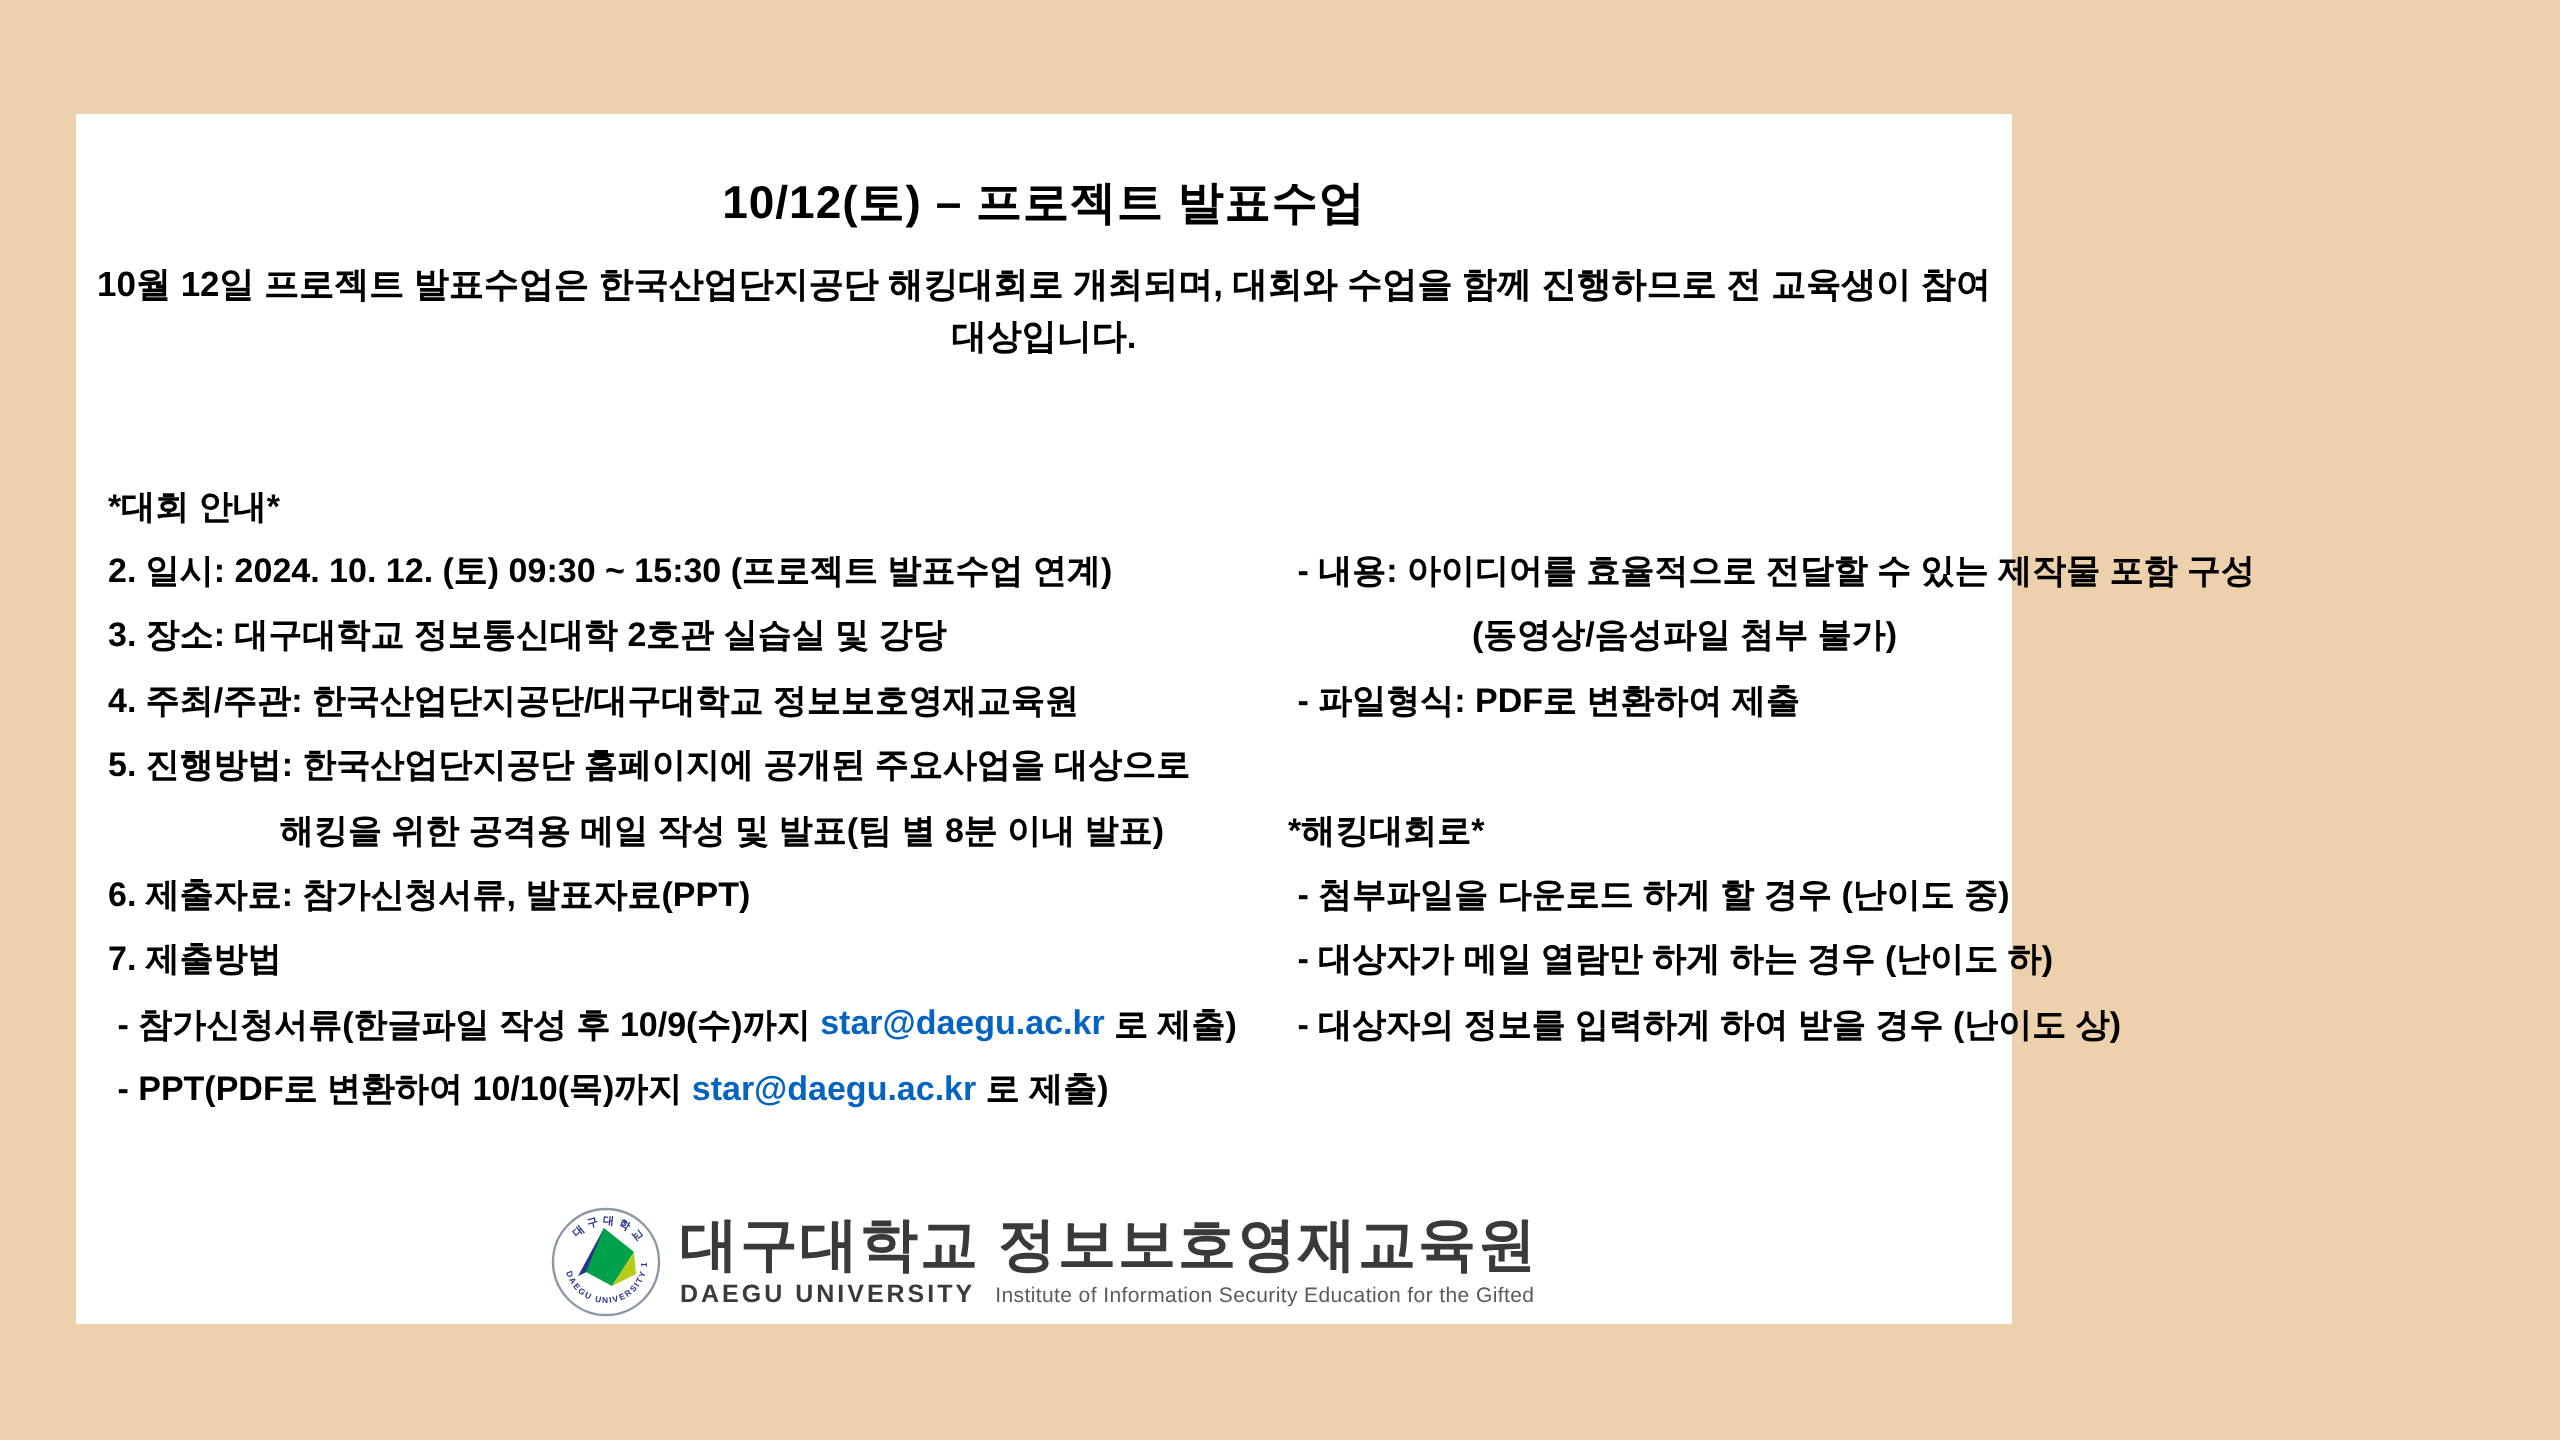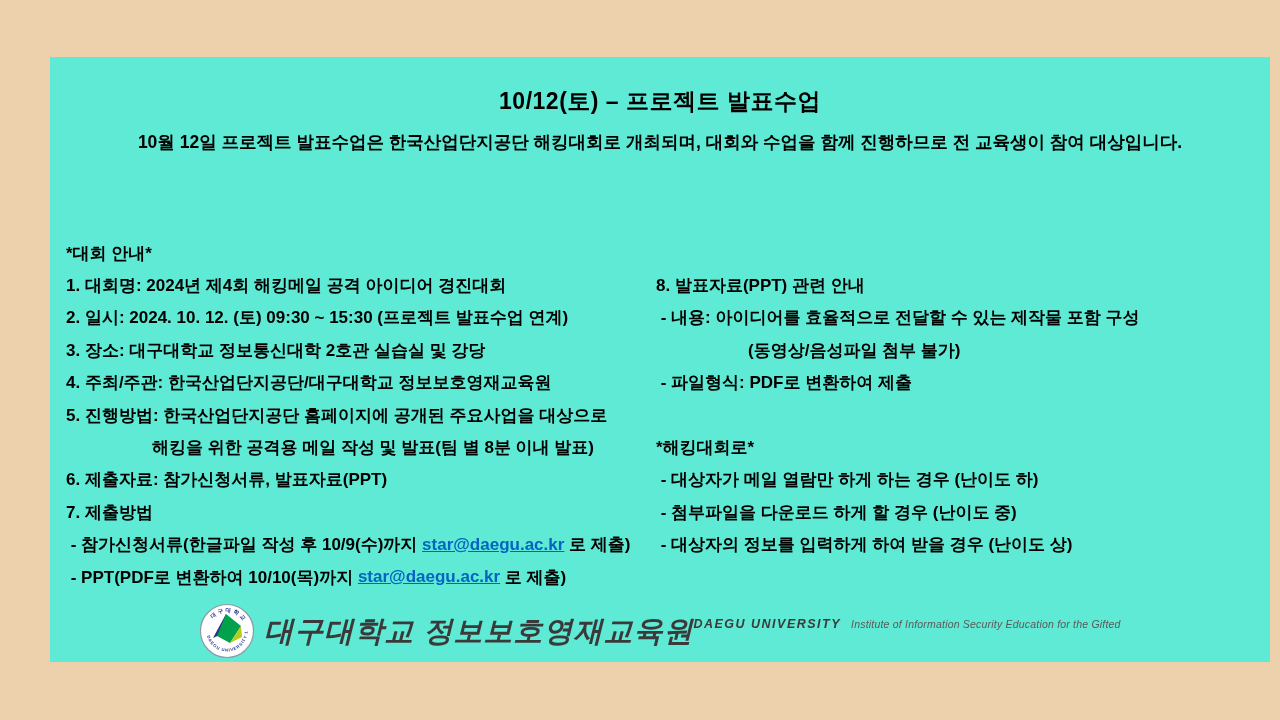--- a/index.html
+++ b/index.html
@@ -11,25 +11,25 @@
   }
   .page {
     position: relative;
     width: 1280px;
     height: 720px;
     background: #edd0ac;
     overflow: hidden;
   }
   .card {
     position: absolute;
-    left: 50px;
+    left: 38px;
     top: 57px;
-    width: 1220px;
+    width: 968px;
     height: 605px;
-    background: #5eead4;
+    background: #ffffff;
   }
   .title {
     margin-top: 30px;
     text-align: center;
     font-size: 23px;
     line-height: 28px;
     letter-spacing: 0.5px;
   }
   .subtitle {
     margin-top: 13px;
@@ -59,35 +59,34 @@
     height: 32.4px;
     display: flex;
     align-items: center;
     font-size: 17px;
     white-space: pre;
   }
   .row.indent-l { padding-left: 86px; }
   .row.indent-r { padding-left: 92px; }
   .email-link {
     color: #0563c1;
-    text-decoration: underline;
     cursor: pointer;
   }
   .footer {
     position: absolute;
     left: 0;
     bottom: 3px;
     width: 100%;
     display: flex;
     justify-content: center;
     align-items: center;
     gap: 9px;
   }
   .seal { width: 56px; height: 56px; flex: 0 0 auto; }
-  .logo-text { display: flex; flex-direction: row; font-style: italic; }
+  .logo-text { display: flex; flex-direction: column; }
   .logo-kr {
     font-size: 29px;
     line-height: 31px;
     color: #3a3a3a;
     letter-spacing: 1px;
     white-space: pre;
   }
   .logo-en-row {
     display: flex;
     align-items: baseline;
@@ -113,42 +112,40 @@
 <div class="page">
   <div class="card">
 
     <div class="title">10/12(토) – 프로젝트 발표수업</div>
     <div class="intro">10월 12일 프로젝트 발표수업은 한국산업단지공단 해킹대회로 개최되며, 대회와 수업을 함께 진행하므로 전 교육생이 참여 대상입니다.</div>
 
     <div class="columns">
 
       <div class="col col-left">
         <div class="row">*대회 안내*</div>
-        <div class="row">1. 대회명: 2024년 제4회 해킹메일 공격 아이디어 경진대회</div>
         <div class="row">2. 일시: 2024. 10. 12. (토) 09:30 ~ 15:30 (프로젝트 발표수업 연계)</div>
         <div class="row">3. 장소: 대구대학교 정보통신대학 2호관 실습실 및 강당</div>
         <div class="row">4. 주최/주관: 한국산업단지공단/대구대학교 정보보호영재교육원</div>
         <div class="row">5. 진행방법: 한국산업단지공단 홈페이지에 공개된 주요사업을 대상으로</div>
         <div class="row indent-l">해킹을 위한 공격용 메일 작성 및 발표(팀 별 8분 이내 발표)</div>
         <div class="row">6. 제출자료: 참가신청서류, 발표자료(PPT)</div>
         <div class="row">7. 제출방법</div>
         <div class="row"><span> - 참가신청서류(한글파일 작성 후 10/9(수)까지 </span><span class="email-link">star@daegu.ac.kr</span><span> 로 제출)</span></div>
         <div class="row"><span> - PPT(PDF로 변환하여 10/10(목)까지 </span><span class="email-link">star@daegu.ac.kr</span><span> 로 제출)</span></div>
       </div>
 
       <div class="col col-right">
         <div class="row"></div>
-        <div class="row">8. 발표자료(PPT) 관련 안내</div>
         <div class="row"> - 내용: 아이디어를 효율적으로 전달할 수 있는 제작물 포함 구성</div>
         <div class="row indent-r">(동영상/음성파일 첨부 불가)</div>
         <div class="row"> - 파일형식: PDF로 변환하여 제출</div>
         <div class="row"></div>
         <div class="row">*해킹대회로*</div>
+        <div class="row"> - 첨부파일을 다운로드 하게 할 경우 (난이도 중)</div>
         <div class="row"> - 대상자가 메일 열람만 하게 하는 경우 (난이도 하)</div>
-        <div class="row"> - 첨부파일을 다운로드 하게 할 경우 (난이도 중)</div>
         <div class="row"> - 대상자의 정보를 입력하게 하여 받을 경우 (난이도 상)</div>
       </div>
 
     </div>
 
     <div class="footer">
       <svg class="seal" viewBox="0 0 56 56" aria-hidden="true">
         <circle cx="28" cy="28" r="26.5" fill="#ffffff" stroke="#8d99a6" stroke-width="1.2"></circle>
         <defs>
           <path id="arcTop" d="M 9 28 A 19 19 0 0 1 47 28"></path>

